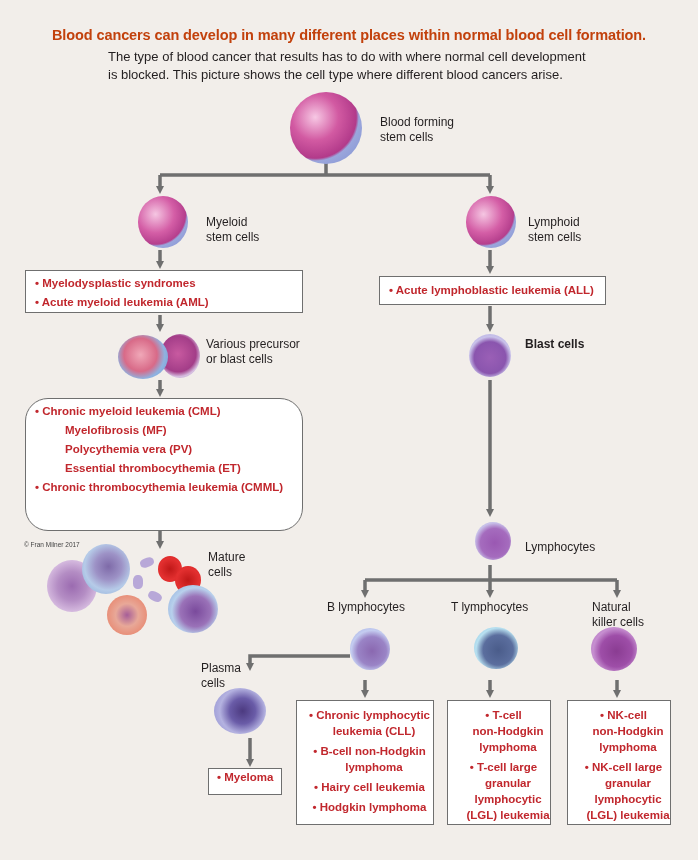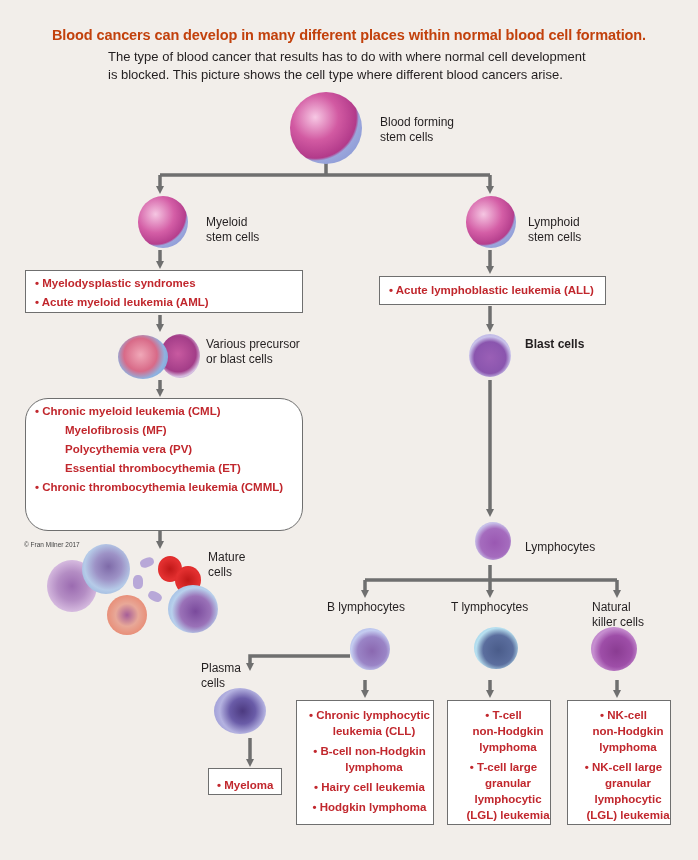--- a/index.html
+++ b/index.html
@@ -162,21 +162,21 @@
 <div class="cell" style="left:350px;top:628px;width:40px;height:42px;background:radial-gradient(circle at 55% 55%, #8a68b0 0%, #9a84c6 45%, #c4ccf0 65%, #9aa8e0 100%);"></div>
 <div class="cell" style="left:474px;top:627px;width:44px;height:42px;background:radial-gradient(circle at 55% 55%, #4a5c8a 0%, #5b6e9e 45%, #b8e0f0 66%, #86c6e0 100%);"></div>
 <div class="cell" style="left:591px;top:627px;width:46px;height:44px;background:radial-gradient(circle at 55% 55%, #8a3c92 0%, #9e4ea8 45%, #c68fd0 66%, #b070c0 100%);"></div>
 
 <div class="abs label" style="left:201px;top:661px;">
   <div>Plasma</div>
   <div>cells</div>
 </div>
 <div class="cell" style="left:214px;top:688px;width:52px;height:46px;background:radial-gradient(circle at 55% 50%, #4c3a80 0%, #6a5ca8 35%, #b4b2e0 62%, #8c8cd0 100%);"></div>
 
-<div class="abs box" style="left:208px;top:768px;width:74px;height:27px;padding:8px 0 0 8px;">
+<div class="abs box" style="left:208px;top:768px;width:74px;height:27px;padding:0 0 0 8px;">
   <div class="item" style="line-height:17px;">• Myeloma</div>
 </div>
 
 <div class="abs box narrow" style="left:296px;top:700px;width:138px;height:125px;padding:6px 0 0 9px;">
   <div class="item">• Chronic lymphocytic</div>
   <div class="item cont">leukemia (CLL)</div>
   <div class="gap"></div>
   <div class="item">• B-cell non-Hodgkin</div>
   <div class="item cont">lymphoma</div>
   <div class="gap"></div>

